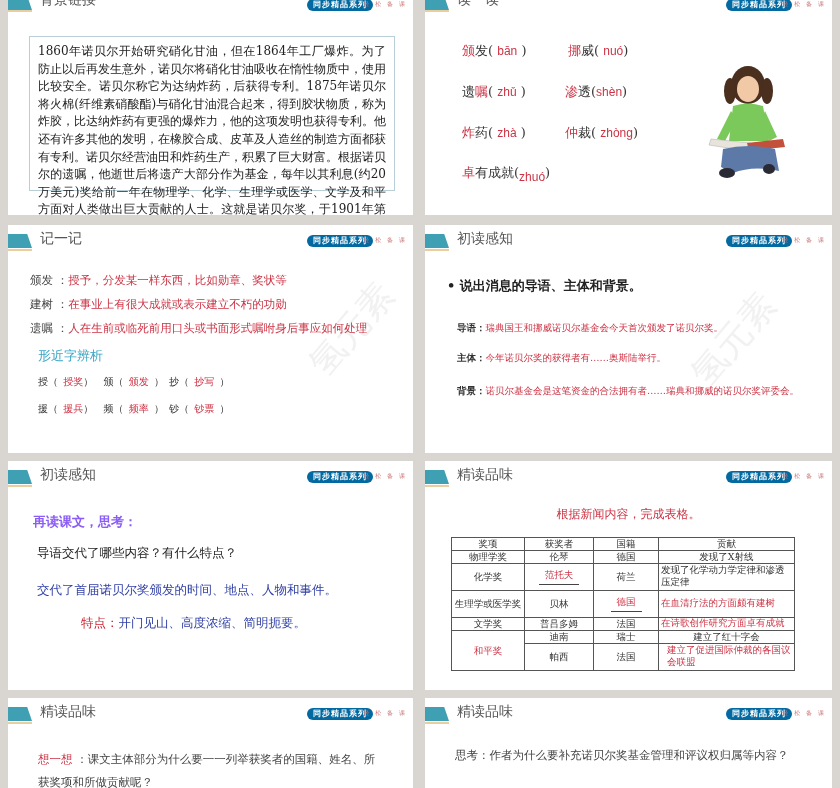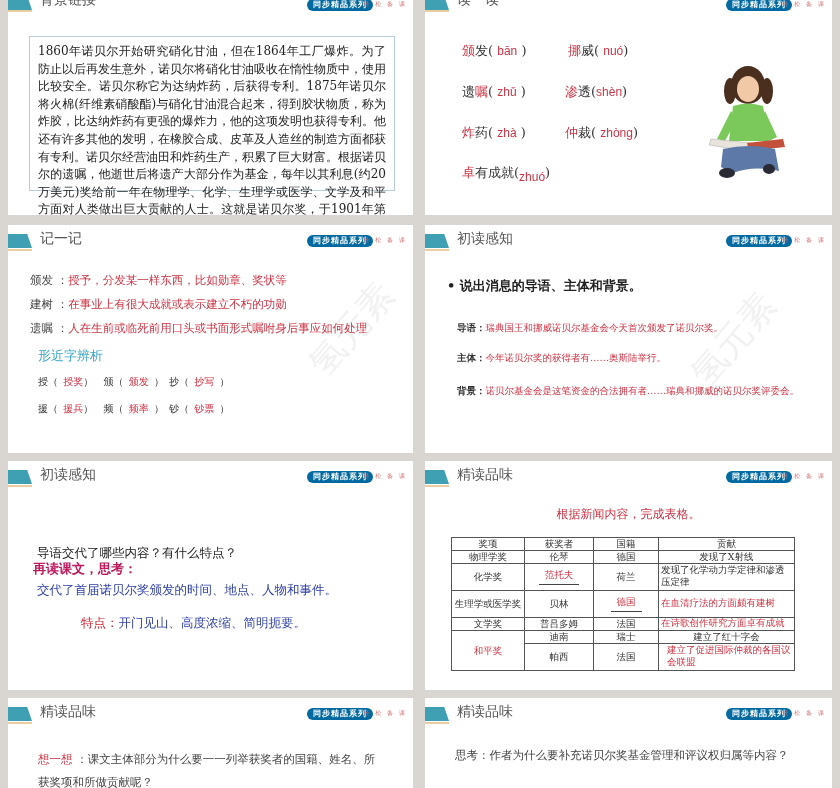--- a/index.html
+++ b/index.html
@@ -63,21 +63,21 @@
   .sub-head { position:absolute; left:30px; top:122px; font-size:13px; color:#3aa6c4; }
   .char-row { position:absolute; left:30px; font-size:10px; color:#333; word-spacing:2px; }
   .char-row .a { color:#cc3344; }
 
   
   .bullet { position:absolute; left:22px; top:52px; font-size:13px; font-weight:bold; color:#222; }
   .lab-row { position:absolute; left:32px; font-size:9.5px; color:#cc3344; }
   .lab-row b { color:#333; }
 
   
-  .s5-q { position:absolute; left:25px; top:52px; font-size:13px; color:#be185d; font-weight:bold;margin-top:47px; }
+  .s5-q { position:absolute; left:25px; top:52px; font-size:13px; color:#8b5cf6; font-weight:bold; }
   .s5-b { position:absolute; left:29px; top:84px; font-size:12.5px; color:#222; }
   .s5-c { position:absolute; left:29px; top:121px; font-size:12.5px; color:#2f3fa5; }
   .s5-d { position:absolute; left:29px; top:154px; font-size:12.5px; color:#2f3fa5;margin-left:44px; }
   .s5-d .k { color:#cc2233; }
 
   
   .tbl-title { position:absolute; left:0; width:100%; top:45px; text-align:center; font-size:12px; color:#cc3344; }
   table.award {
     position:absolute; left:26px; top:76px; width:344px; border-collapse:collapse;
     font-size:9.5px; color:#333; font-family:"DejaVu Serif", serif;

